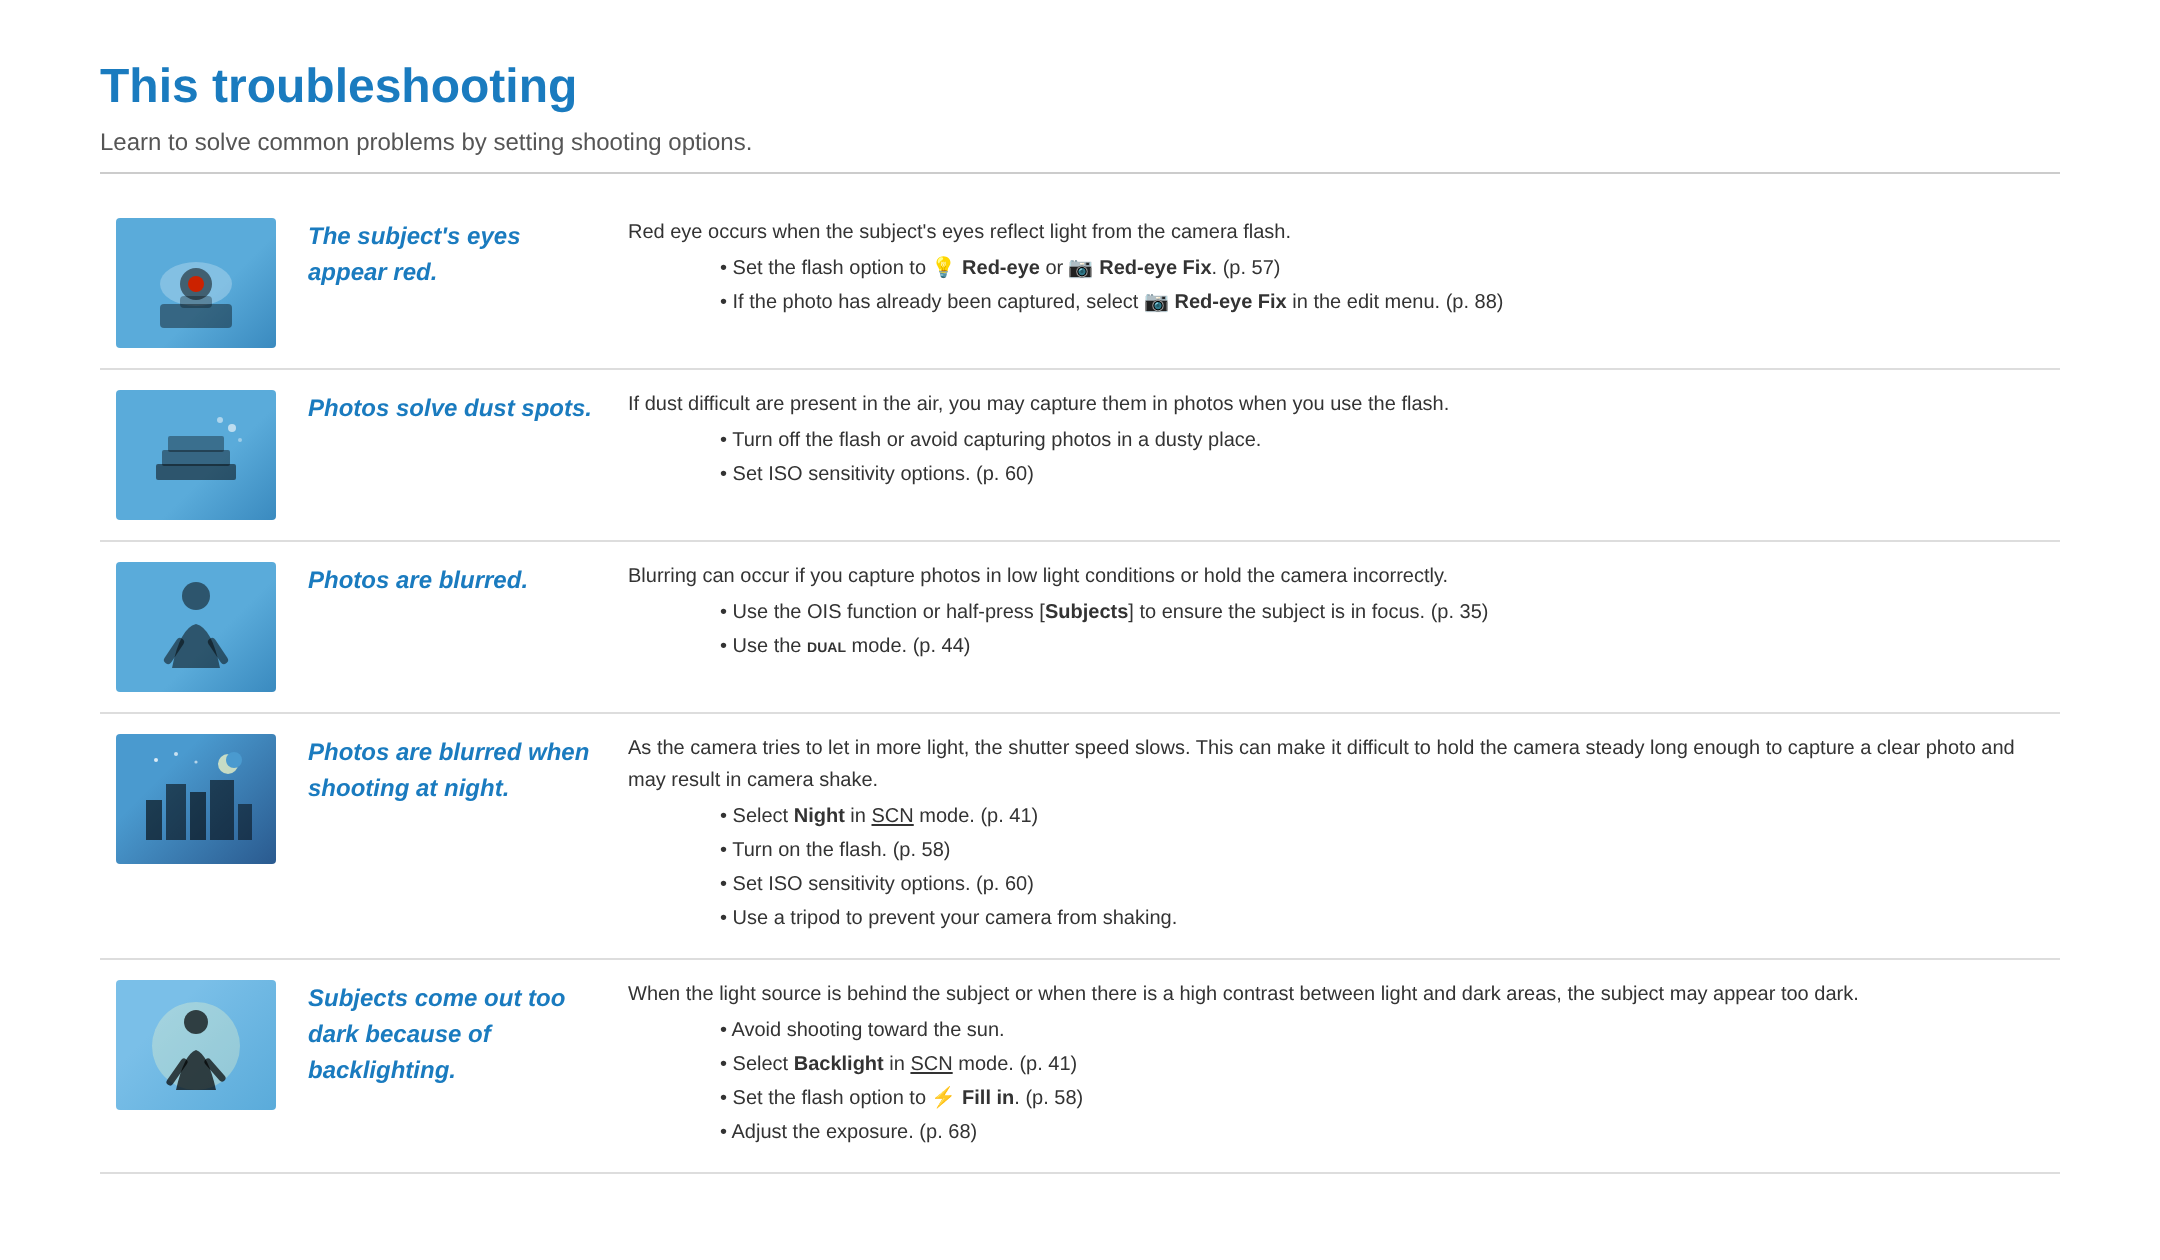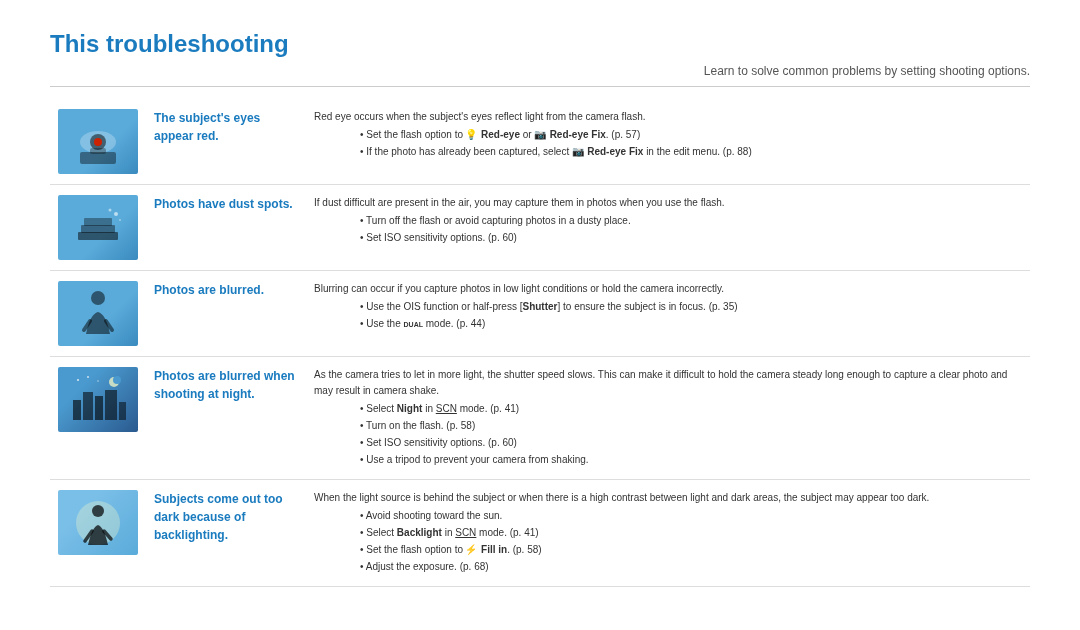--- a/index.html
+++ b/index.html
@@ -17,21 +17,20 @@
       font-weight: bold;
       color: #1a7bbf;
       margin-bottom: 6px;
     }
     .subtitle {
       font-size: 12px;
       color: #555;
       margin-bottom: 12px;
       padding-bottom: 8px;
       border-bottom: 1px solid #ccc;
-      text-align: right;
     }
     .trouble-table {
       width: 100%;
       border-collapse: collapse;
     }
     .trouble-table tr {
       border-bottom: 1px solid #ddd;
     }
     .trouble-table td {
       padding: 10px 8px;
@@ -53,20 +52,21 @@
       overflow: hidden;
     }
     .img-placeholder svg {
       width: 60px;
       height: 55px;
     }
     .label-cell {
       width: 160px;
       min-width: 140px;
       padding-right: 12px;
+      font-style: italic;
     }
     .label-cell span {
       color: #1a7bbf;
       font-weight: bold;
       font-size: 12px;
       line-height: 1.5;
     }
     .desc-cell {
       font-size: 10px;
       color: #333;
@@ -133,21 +133,21 @@
             <rect x="13" y="25" width="34" height="8" rx="1" fill="rgba(0,0,0,0.4)"></rect>
             <rect x="16" y="18" width="28" height="8" rx="1" fill="rgba(0,0,0,0.35)"></rect>
 
             <circle cx="48" cy="14" r="2" fill="rgba(255,255,255,0.6)"></circle>
             <circle cx="42" cy="10" r="1.5" fill="rgba(255,255,255,0.5)"></circle>
             <circle cx="52" cy="20" r="1" fill="rgba(255,255,255,0.4)"></circle>
           </svg>
         </div>
       </td>
       <td class="label-cell">
-        <span>Photos have dust spots.</span>
+        <span>Photos solve dust spots.</span>
       </td>
       <td class="desc-cell">
         <p>If dust difficult are present in the air, you may capture them in photos when you use the flash.</p>
         <ul>
           <li>Turn off the flash or avoid capturing photos in a dusty place.</li>
           <li>Set ISO sensitivity options. (p. 60)</li>
         </ul>
       </td>
     </tr>
 
@@ -162,21 +162,21 @@
             <path d="M38 35 L44 44" stroke="rgba(0,0,0,0.5)" stroke-width="4" stroke-linecap="round"></path>
           </svg>
         </div>
       </td>
       <td class="label-cell">
         <span>Photos are blurred.</span>
       </td>
       <td class="desc-cell">
         <p>Blurring can occur if you capture photos in low light conditions or hold the camera incorrectly.</p>
         <ul>
-          <li>Use the OIS function or half-press [<span class="bold">Shutter</span>] to ensure the subject is in focus. (p. 35)</li>
+          <li>Use the OIS function or half-press [<span class="bold">Subjects</span>] to ensure the subject is in focus. (p. 35)</li>
           <li>Use the <span style="font-variant: small-caps; font-weight:bold;">dual</span> mode. (p. 44)</li>
         </ul>
       </td>
     </tr>
 
     <tr>
       <td class="img-cell">
         <div class="img-placeholder" style="background: linear-gradient(135deg, #4a9acf 30%, #2a5a8f 100%);">
           <svg viewBox="0 0 60 55" xmlns="http://www.w3.org/2000/svg">
 

